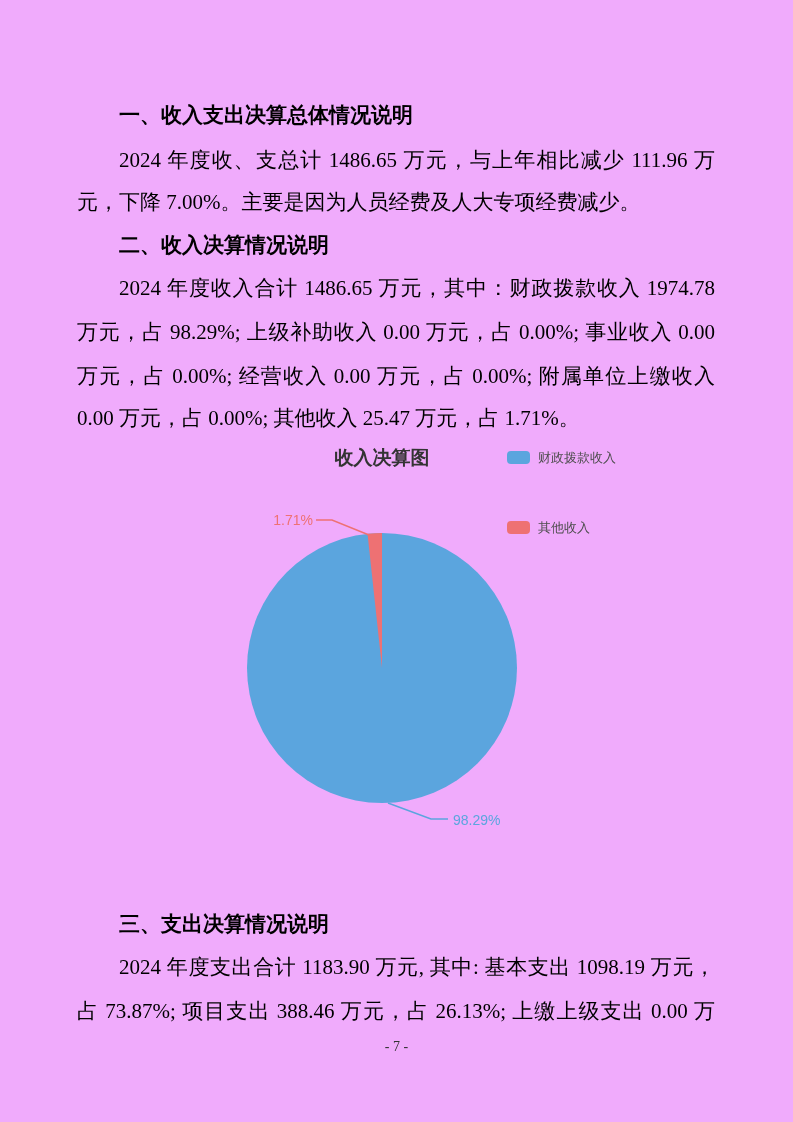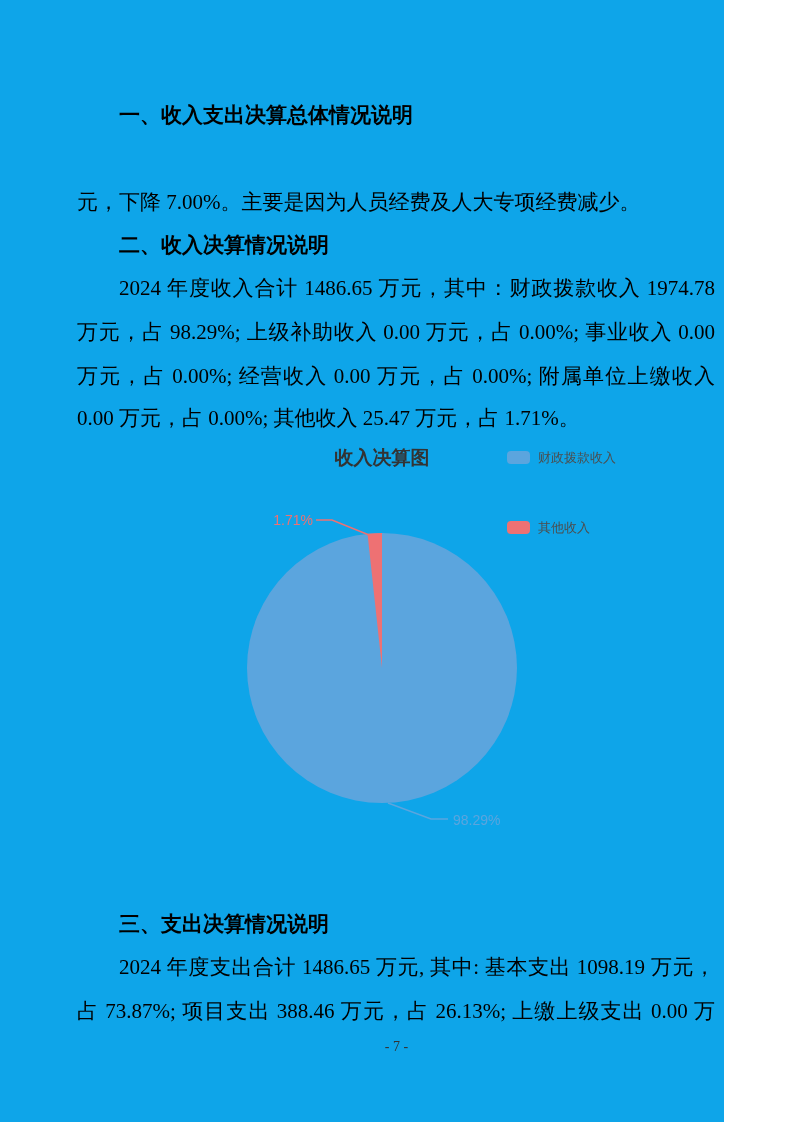--- a/index.html
+++ b/index.html
@@ -1,21 +1,21 @@
 <!DOCTYPE html>
 <html><head>
 <meta charset="utf-8">
 <style>
   * { margin: 0; padding: 0; box-sizing: border-box; }
   html, body { background: #ffffff; }
   #page {
     position: relative;
-    width: 724px;
+    width: 793px;
     height: 1122px;
-    background: #0ea5e9;
+    background: #f0abfc;
     overflow: hidden;
     font-family: "Liberation Serif", "DejaVu Serif", serif;
     color: #000000;
   }
   .text-line {
     position: absolute;
     left: 77px;
     width: 638px;
     height: 44px;
     line-height: 44px;
@@ -95,20 +95,21 @@
     font-size: 14px;
     color: #333333;
   }
 </style>
 </head>
 <body>
 
 <div id="page">
 
   <div class="heading" style="top:93px">一、收入支出决算总体情况说明</div>
+  <div class="text-line just indent" style="top:138px">2024 年度收、支总计 1486.65 万元，与上年相比减少 111.96 万</div>
   <div class="text-line" style="top:180px">元，下降 7.00%。主要是因为人员经费及人大专项经费减少。</div>
 
   <div class="heading" style="top:223px">二、收入决算情况说明</div>
   <div class="text-line just indent" style="top:266px">2024 年度收入合计 1486.65 万元，其中：财政拨款收入 1974.78</div>
   <div class="text-line just" style="top:310px">万元，占 98.29%; 上级补助收入 0.00 万元，占 0.00%; 事业收入 0.00</div>
   <div class="text-line just" style="top:354px">万元，占 0.00%; 经营收入 0.00 万元，占 0.00%; 附属单位上缴收入</div>
   <div class="text-line" style="top:396px">0.00 万元，占 0.00%; 其他收入 25.47 万元，占 1.71%。</div>
 
   <div id="chart-area">
     <div id="chart-title">收入决算图</div>
@@ -126,18 +127,18 @@
       <circle cx="382" cy="228" r="135" fill="#5BA5DE"></circle>
       <path d="M382,228 L367.52,93.78 A135,135 0 0 1 382,93 Z" fill="#EE7173"></path>
       <polyline points="316,80 332,80 369,95" fill="none" stroke="#EE7173" stroke-width="1.5"></polyline>
       <polyline points="388,363 431,379 448,379" fill="none" stroke="#5BA5DE" stroke-width="1.5"></polyline>
       <text x="313" y="85" text-anchor="end" fill="#EE7173" class="pie-pct-label">1.71%</text>
       <text x="453" y="385" text-anchor="start" fill="#5BA5DE" class="pie-pct-label">98.29%</text>
     </svg>
   </div>
 
   <div class="heading" style="top:902px">三、支出决算情况说明</div>
-  <div class="text-line just indent" style="top:945px">2024 年度支出合计 1486.65 万元, 其中: 基本支出 1098.19 万元，</div>
+  <div class="text-line just indent" style="top:945px">2024 年度支出合计 1183.90 万元, 其中: 基本支出 1098.19 万元，</div>
   <div class="text-line just" style="top:989px">占 73.87%; 项目支出 388.46 万元，占 26.13%; 上缴上级支出 0.00 万</div>
 
   <div id="page-number">- 7 -</div>
 
 </div>
 
 </body></html>

